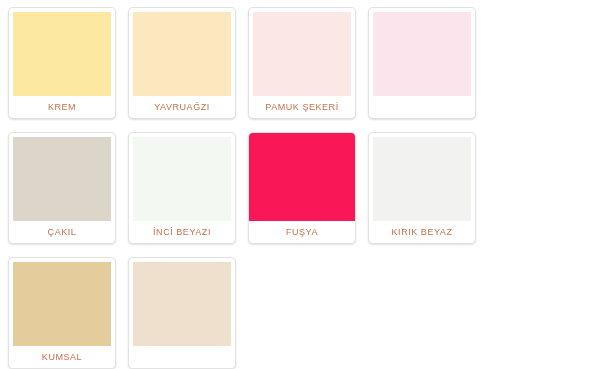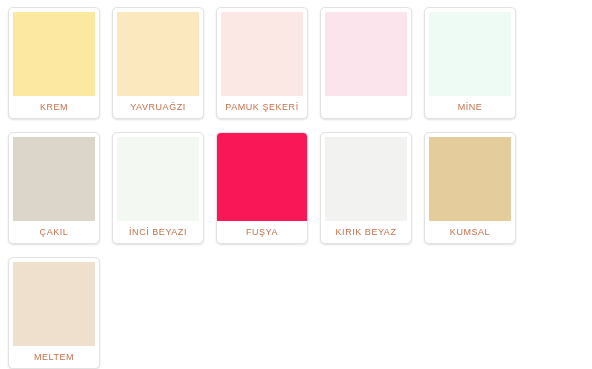--- a/index.html
+++ b/index.html
@@ -18,21 +18,21 @@
   #swatch-grid {
     display: flex;
     flex-wrap: wrap;
     align-content: flex-start;
     padding: 4px 0 0 4px;
     box-sizing: border-box;
     width: 592px;
   }
 
   .swatch-card {
-    width: 92px;
+    width: 108px;
     height: 112px;
     margin: 3px 8px 10px 4px;
     background: #ffffff;
     border: 1px solid #e2e2e2;
     border-radius: 5px;
     box-shadow: 0 1px 2px rgba(0,0,0,0.13);
     box-sizing: border-box;
     display: flex;
     flex-direction: column;
     overflow: hidden;
@@ -82,24 +82,20 @@
       <div class="swatch-label">YAVRUAĞZI</div>
     </div>
     <div class="swatch-card">
       <div class="swatch-color" style="background: rgb(251, 232, 228);"></div>
       <div class="swatch-label">PAMUK ŞEKERİ</div>
     </div>
     <div class="swatch-card">
       <div class="swatch-color" style="background: rgb(252, 228, 237);"></div>
     </div>
     <div class="swatch-card">
-      <div class="swatch-color" style="background: rgb(238, 250, 244);"></div>
-      <div class="swatch-label">MİNE</div>
-    </div>
-    <div class="swatch-card">
       <div class="swatch-color" style="background: rgb(220, 213, 202);"></div>
       <div class="swatch-label">ÇAKIL</div>
     </div>
     <div class="swatch-card">
       <div class="swatch-color" style="background: rgb(243, 248, 242);"></div>
       <div class="swatch-label">İNCİ BEYAZI</div>
     </div>
     <div class="swatch-card full-bleed">
       <div class="swatch-color" style="background: rgb(250, 23, 88);"></div>
       <div class="swatch-label">FUŞYA</div>
@@ -107,15 +103,14 @@
     <div class="swatch-card">
       <div class="swatch-color" style="background: rgb(242, 242, 240);"></div>
       <div class="swatch-label">KIRIK BEYAZ</div>
     </div>
     <div class="swatch-card">
       <div class="swatch-color" style="background: rgb(228, 204, 156);"></div>
       <div class="swatch-label">KUMSAL</div>
     </div>
     <div class="swatch-card">
       <div class="swatch-color" style="background: rgb(238, 224, 205);"></div>
-      <div class="swatch-label">MELTEM</div>
     </div>
   </div>
 
 </body></html>

